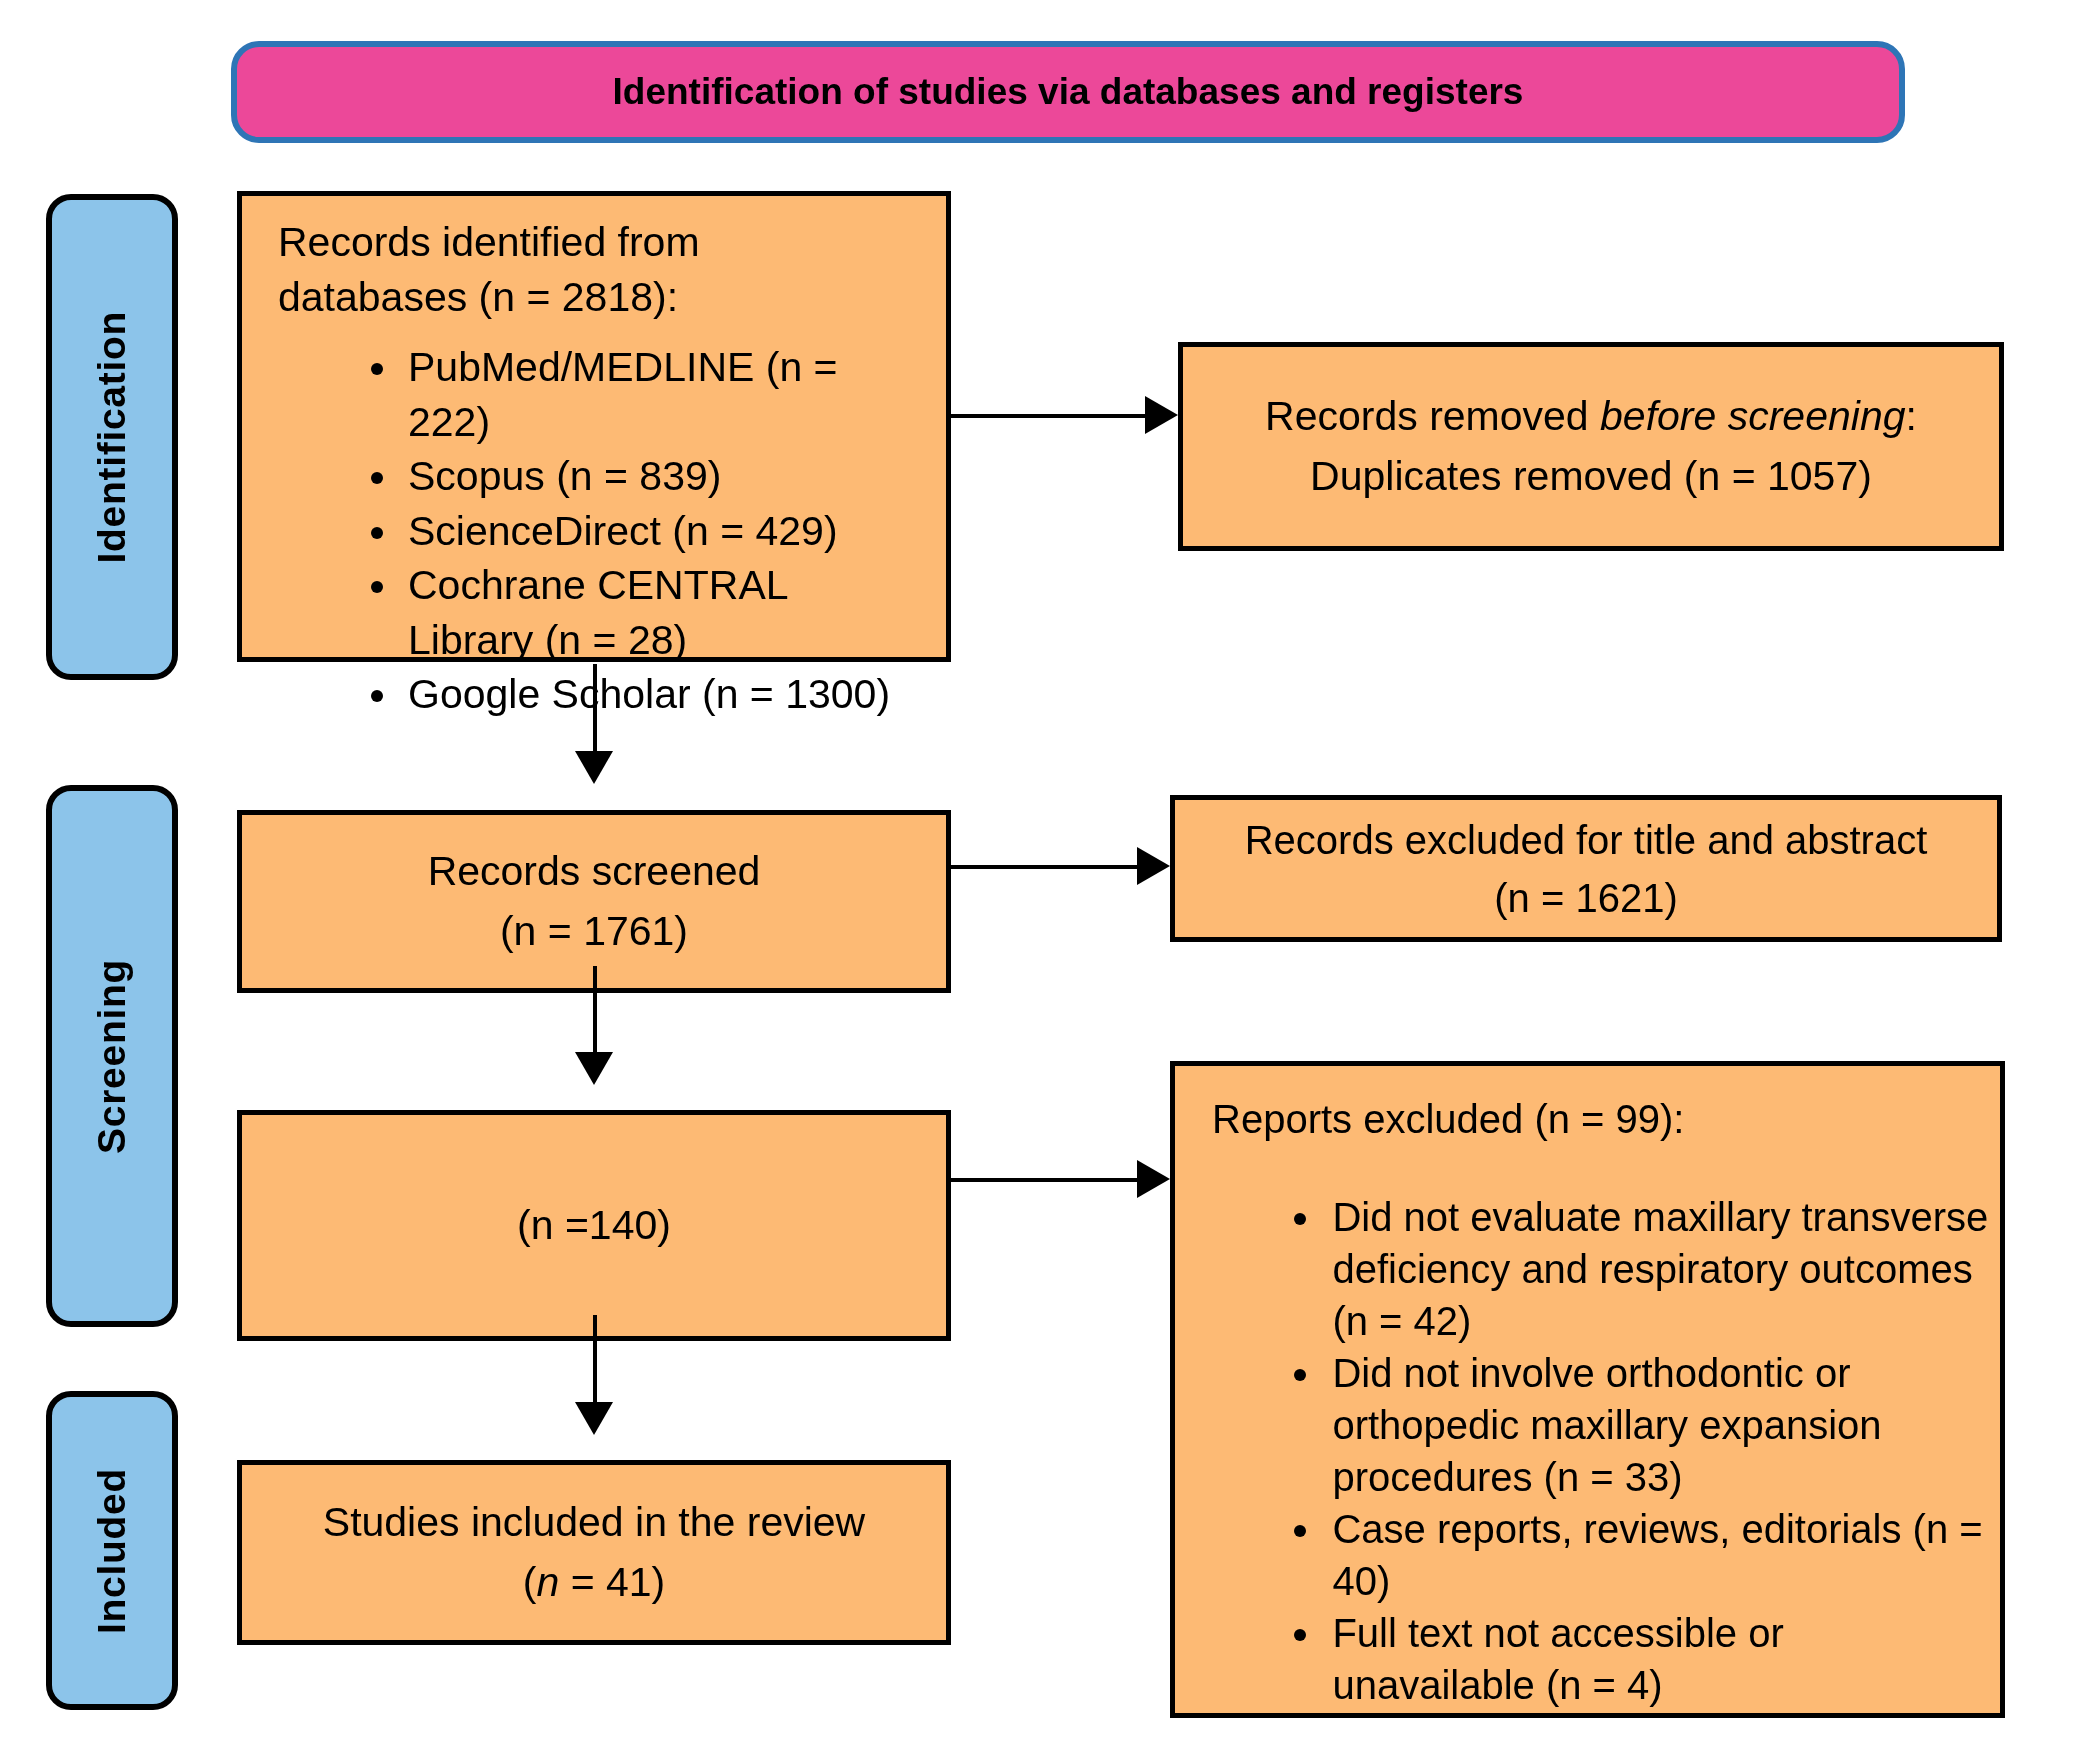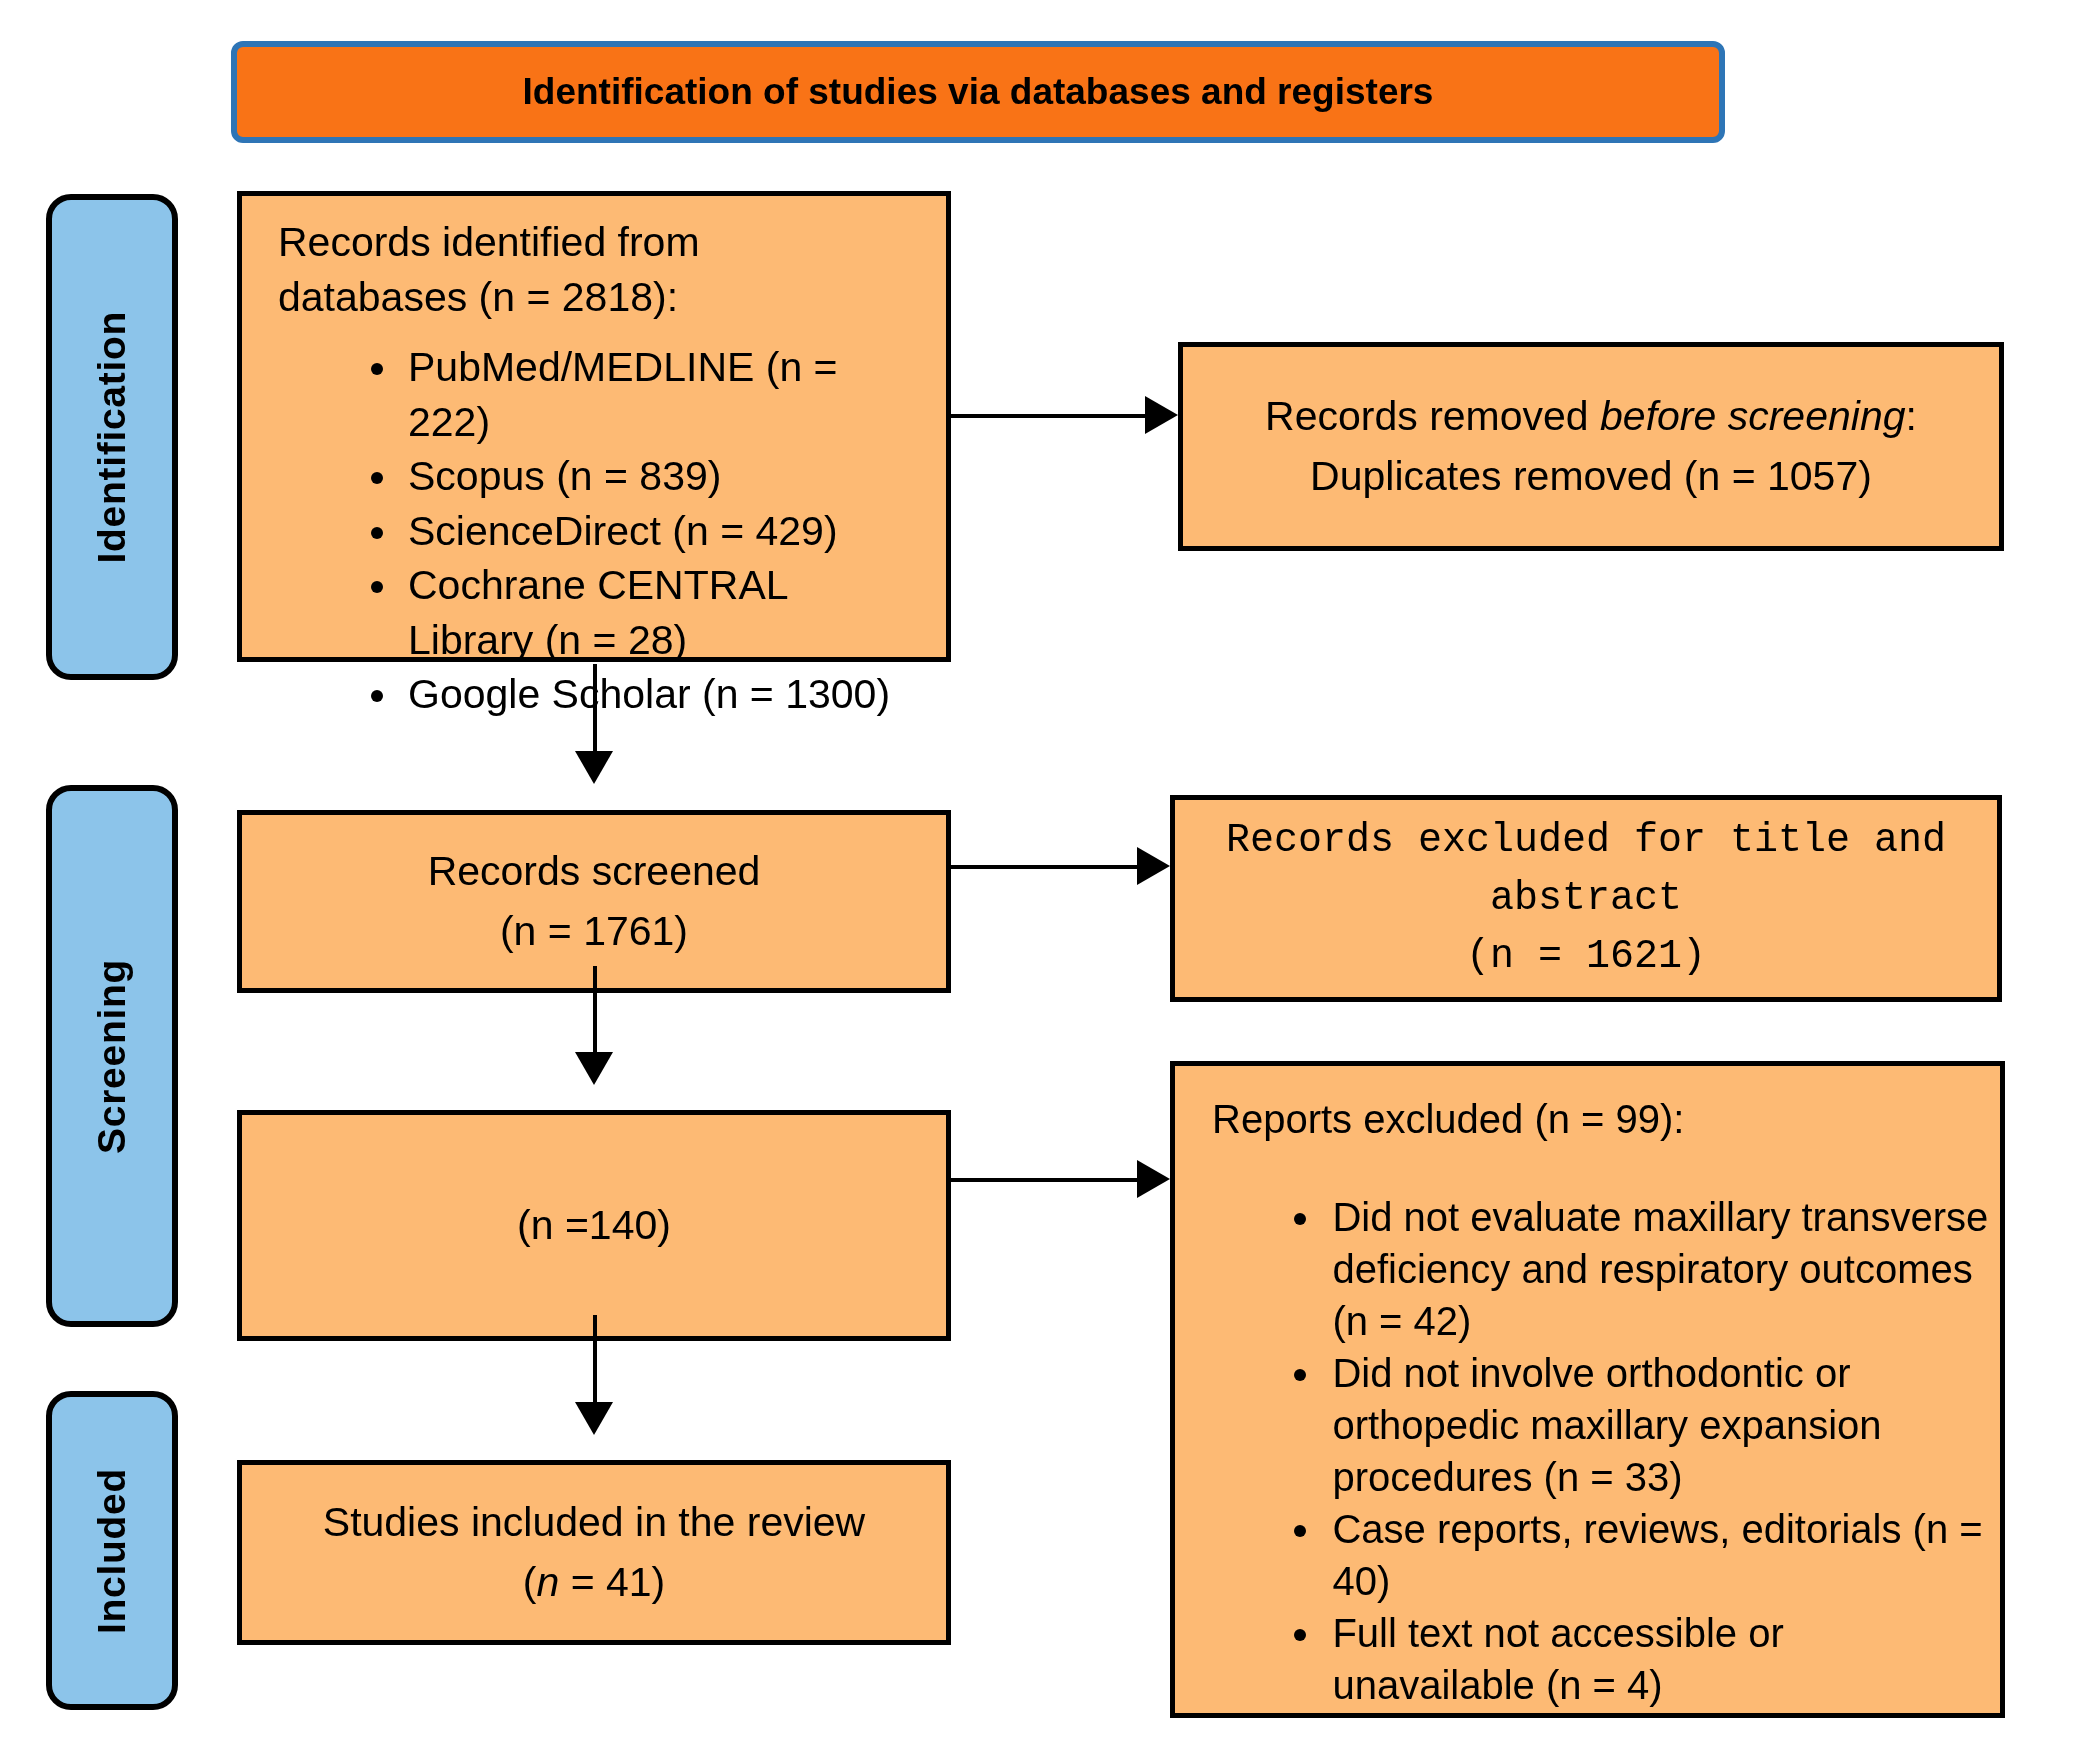--- a/index.html
+++ b/index.html
@@ -14,24 +14,24 @@
     width: 2077px;
     height: 1757px;
     background: #ffffff;
     overflow: hidden;
   }
 
   
   .banner {
     position: absolute;
     left: 231px; top: 41px;
-    width: 1494px; height: 102px;
-    background: #f97316;
+    width: 1674px; height: 102px;
+    background: #ec4899;
     border: 6px solid #2E75B6;
-    border-radius: 12px;
+    border-radius: 28px;
     box-sizing: border-box;
     display: flex; align-items: center; justify-content: center;
     font-size: 37px; font-weight: bold;
     text-align: center;
   }
 
   
   .phase {
     position: absolute;
     left: 46px; width: 132px;
@@ -82,23 +82,22 @@
 
   #box-records-removed {
     left: 1178px; top: 315px; width: 826px; height: 209px;
   }
 
   #box-records-screened {
     left: 237px; top: 783px; width: 714px; height: 183px;
   }
 
   #box-records-excluded {
-    left: 1170px; top: 768px; width: 832px; height: 207px;
+    left: 1170px; top: 768px; width: 832px; height: 147px;
     font-size: 40px;
-    font-family: Liberation Mono, monospace;
   }
 
   #box-reports-assessed {
     left: 237px; top: 1083px; width: 714px; height: 231px;
   }
 
   #box-reports-excluded {
     left: 1170px; top: 1061px; width: 835px; height: 657px;
     padding: 27px 7.4px 0 37px;
     font-size: 40px;

